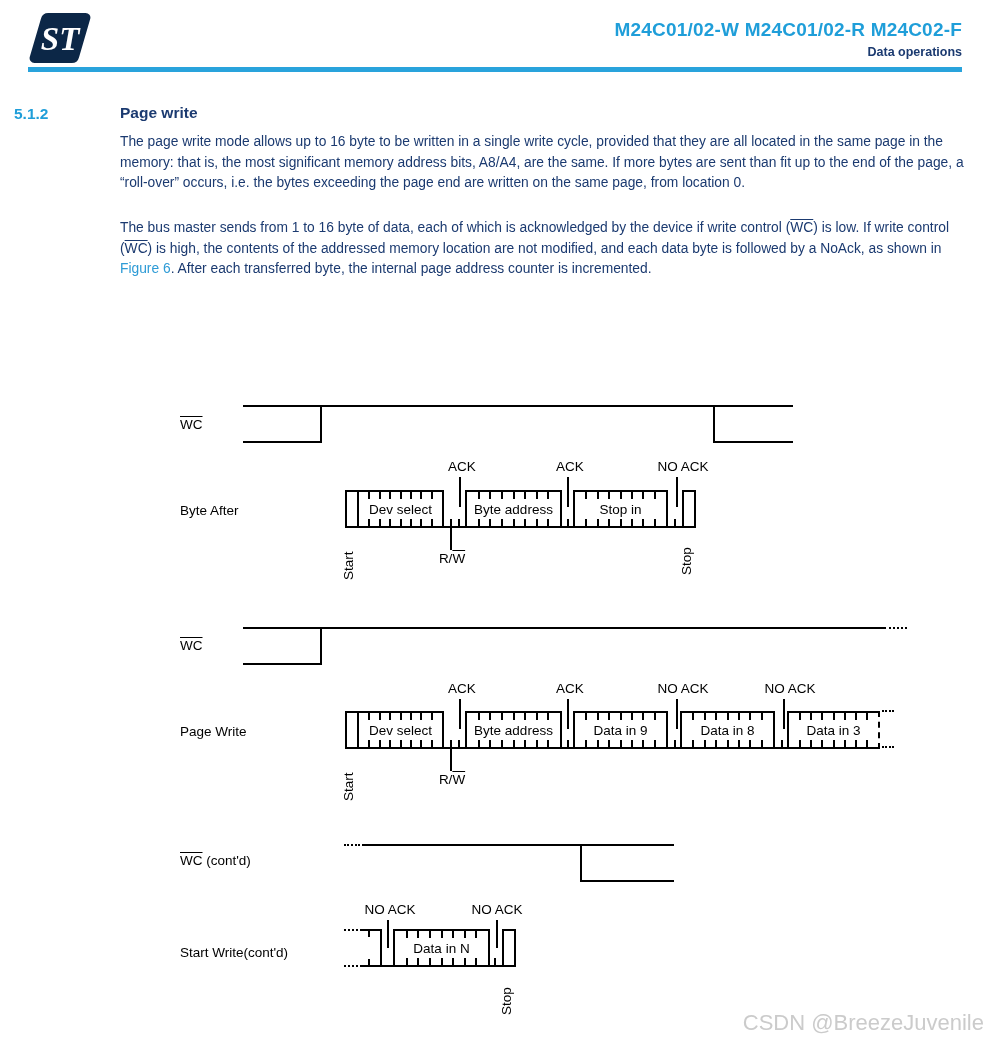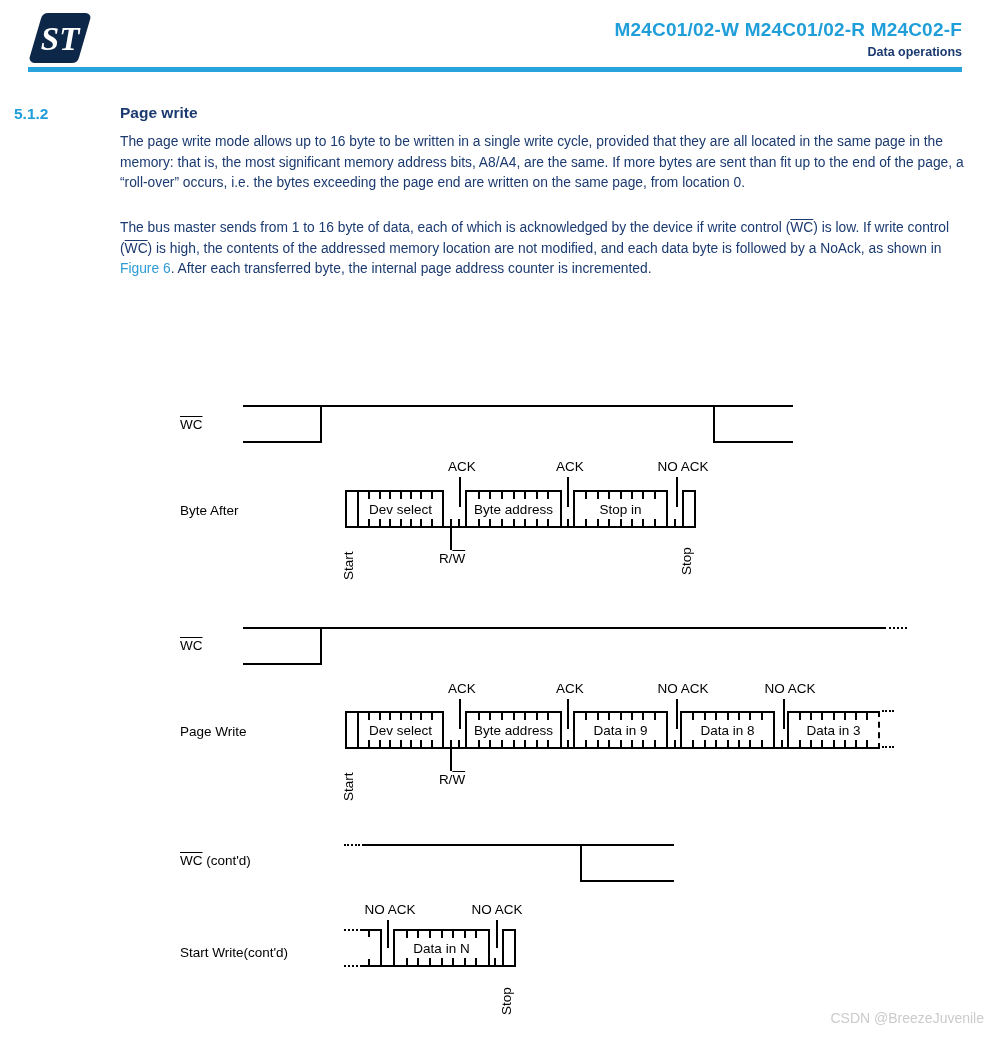--- a/index.html
+++ b/index.html
@@ -29,21 +29,21 @@
   .dots{position:absolute;height:0;border-top:2px dotted #000;}
   .bytebox{position:absolute;border:2px solid #000;background:#fff;box-sizing:border-box;
            display:flex;align-items:center;justify-content:center;font-size:13.5px;color:#000;}
   .tick{position:absolute;width:2px;height:7px;background:#000;}
   .tick.t{top:0;} .tick.b{bottom:0;}
   .dashed-right{border-right:2px dashed #000;}
   .marker{position:absolute;font-size:13.5px;color:#000;text-align:center;white-space:nowrap;}
   .rowlabel{position:absolute;font-size:13.5px;color:#000;white-space:nowrap;}
   .vtext{position:absolute;writing-mode:vertical-rl;transform:rotate(180deg);
          font-size:13.5px;color:#000;white-space:nowrap;}
-  .watermark{position:absolute;right:4px;top:1010px;font-size:14px;color:#cbcbcb;}
+  .watermark{position:absolute;right:4px;top:1010px;font-size:22px;color:#cbcbcb;}
 </style>
 </head>
 <body>
 
 <div class="page">
 
   <div class="logo">
     <svg viewBox="0 0 120 100" width="64" height="57">
       <path d="M38 2 h70 a9 9 0 0 1 8.6 11.6 l-21 72 A14 14 0 0 1 82 96 H12 a9 9 0 0 1 -8.6 -11.6 l21 -72 A14 14 0 0 1 38 2 z" fill="#0c2747"></path>
       <text x="24" y="72" font-family="Liberation Serif, serif" font-size="62" font-style="italic" font-weight="bold" fill="#ffffff">ST</text>

